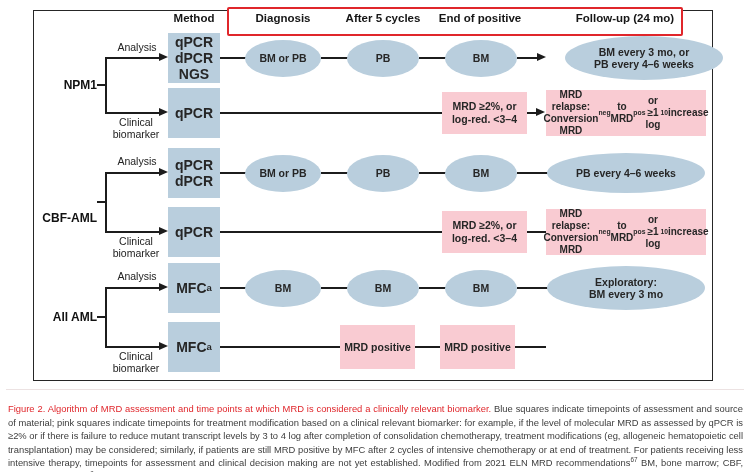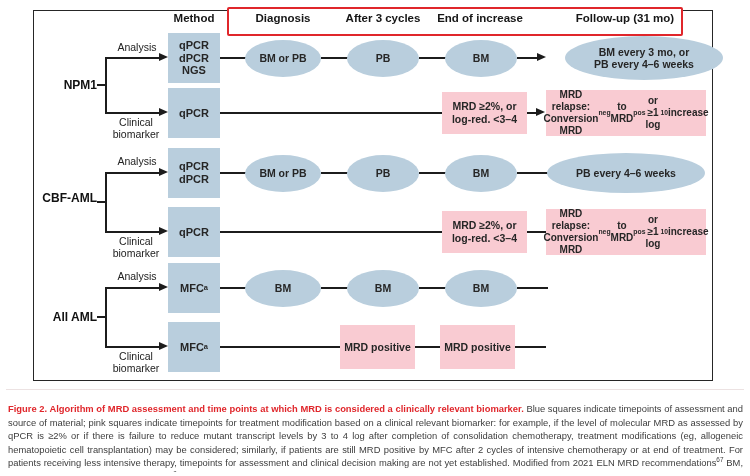--- a/index.html
+++ b/index.html
@@ -18,56 +18,56 @@
   #frame{position:absolute;left:33px;top:10px;width:680px;height:371px;border:1.7px solid #262626;box-sizing:border-box;}
   
   #redbox{position:absolute;left:227px;top:7px;width:452px;height:25px;border:2.5px solid var(--red);background:#fff;border-radius:2px;z-index:5;}
   .hdr{position:absolute;top:12px;transform:translateX(-50%);font-size:11.5px;font-weight:700;color:#161616;white-space:nowrap;z-index:6;}
   
   .hline{position:absolute;height:1.6px;background:var(--ink);z-index:1;}
   .vline{position:absolute;width:1.6px;background:var(--ink);z-index:1;}
   .arr{position:absolute;width:0;height:0;border-top:4.5px solid transparent;border-bottom:4.5px solid transparent;border-left:9px solid var(--ink);z-index:2;}
   
   .mbox{position:absolute;left:168px;width:52px;height:50px;background:var(--blue);display:flex;align-items:center;justify-content:center;
-        text-align:center;white-space:pre-line;font-weight:700;font-size:11px;line-height:1.15;color:var(--nodetext);z-index:3;}
+        text-align:center;white-space:pre-line;font-weight:700;font-size:14px;line-height:1.15;color:var(--nodetext);z-index:3;}
   .ell{position:absolute;background:var(--blue);border-radius:50%;display:flex;align-items:center;justify-content:center;
        text-align:center;white-space:pre-line;font-weight:700;font-size:10.5px;line-height:1.18;color:var(--nodetext);z-index:3;}
   .pink{position:absolute;background:var(--pink);display:flex;align-items:center;justify-content:center;
         text-align:center;white-space:pre-line;font-weight:700;font-size:10.5px;line-height:1.2;color:var(--nodetext);z-index:3;}
   .pink.wide{font-size:10px;}
   
   .blabel{position:absolute;width:70px;text-align:center;font-size:10.5px;color:#222;white-space:pre-line;line-height:1.12;z-index:3;}
   .glabel{position:absolute;left:33px;width:64px;text-align:right;font-size:12px;font-weight:700;color:#111;z-index:3;}
   .glabel.it{}
   sup{font-size:68%;line-height:0;}
   sub{font-size:68%;line-height:0;}
   
   #cap-sep{position:absolute;left:6px;top:389px;width:738px;height:1px;background:#ece2e2;}
   #caption{position:absolute;left:8px;top:393px;width:735px;text-align:justify;font-size:9.4px;line-height:13.4px;color:#3d3d3d;}
-  #caption .cap-title{color:var(--red);font-weight:700;margin-top:28px;}
+  #caption .cap-title{color:var(--red);font-weight:400;margin-top:28px;}
 </style>
 </head>
 <body>
 
 <div id="stage">
 
   <div id="frame"></div>
 
   <span class="hdr" style="left:194px;">Method</span>
   <div id="redbox"></div>
   <span class="hdr" style="left:283px;">Diagnosis</span>
-  <span class="hdr" style="left:383px;">After 3 cycles</span>
-  <span class="hdr" style="left:480px;">End of increase</span>
-  <span class="hdr" style="left:625px;">Follow-up (31 mo)</span>
+  <span class="hdr" style="left:383px;">After 5 cycles</span>
+  <span class="hdr" style="left:480px;">End of positive</span>
+  <span class="hdr" style="left:625px;">Follow-up (24 mo)</span>
 
   <span class="glabel it" style="top:78px;">NPM1</span>
   <div class="hline" style="left:97px;top:84px;width:9px;"></div>
   <div class="vline" style="left:105px;top:57px;height:57px;"></div>
 
-  <span class="glabel" style="top:191px;">CBF-AML</span>
+  <span class="glabel" style="top:211px;">CBF-AML</span>
   <div class="hline" style="left:97px;top:201px;width:9px;"></div>
   <div class="vline" style="left:105px;top:172px;height:61px;"></div>
 
   <span class="glabel" style="top:310px;">All AML</span>
   <div class="hline" style="left:97px;top:316px;width:9px;"></div>
   <div class="vline" style="left:105px;top:287px;height:61px;"></div>
 
   <span class="blabel" style="left:102px;top:42px;">Analysis</span>
   <span class="blabel" style="left:101px;top:117px;">Clinical
 biomarker</span>
@@ -133,20 +133,22 @@
   <div class="hline" style="left:106px;top:287px;width:54px;"></div>
   <div class="arr" style="left:159px;top:283px;"></div>
   <div class="mbox" style="top:263px;">MFC<sup>a</sup></div>
   <div class="hline" style="left:220px;top:287px;width:26px;"></div>
   <div class="ell" style="left:245px;top:270px;width:76px;height:37px;">BM</div>
   <div class="hline" style="left:321px;top:287px;width:27px;"></div>
   <div class="ell" style="left:347px;top:270px;width:72px;height:37px;">BM</div>
   <div class="hline" style="left:419px;top:287px;width:27px;"></div>
   <div class="ell" style="left:445px;top:270px;width:72px;height:37px;">BM</div>
   <div class="hline" style="left:517px;top:287px;width:31px;"></div>
+  <div class="ell" style="left:547px;top:266px;width:158px;height:44px;">Exploratory:
+BM every 3 mo</div>
 
   <div class="hline" style="left:106px;top:346px;width:54px;"></div>
   <div class="arr" style="left:159px;top:342px;"></div>
   <div class="mbox" style="top:322px;">MFC<sup>a</sup></div>
   <div class="hline" style="left:220px;top:346px;width:120px;"></div>
   <div class="pink" style="left:340px;top:325px;width:75px;height:44px;">MRD positive</div>
   <div class="hline" style="left:415px;top:346px;width:25px;"></div>
   <div class="pink" style="left:440px;top:325px;width:75px;height:44px;">MRD positive</div>
   <div class="hline" style="left:515px;top:346px;width:31px;"></div>
 

